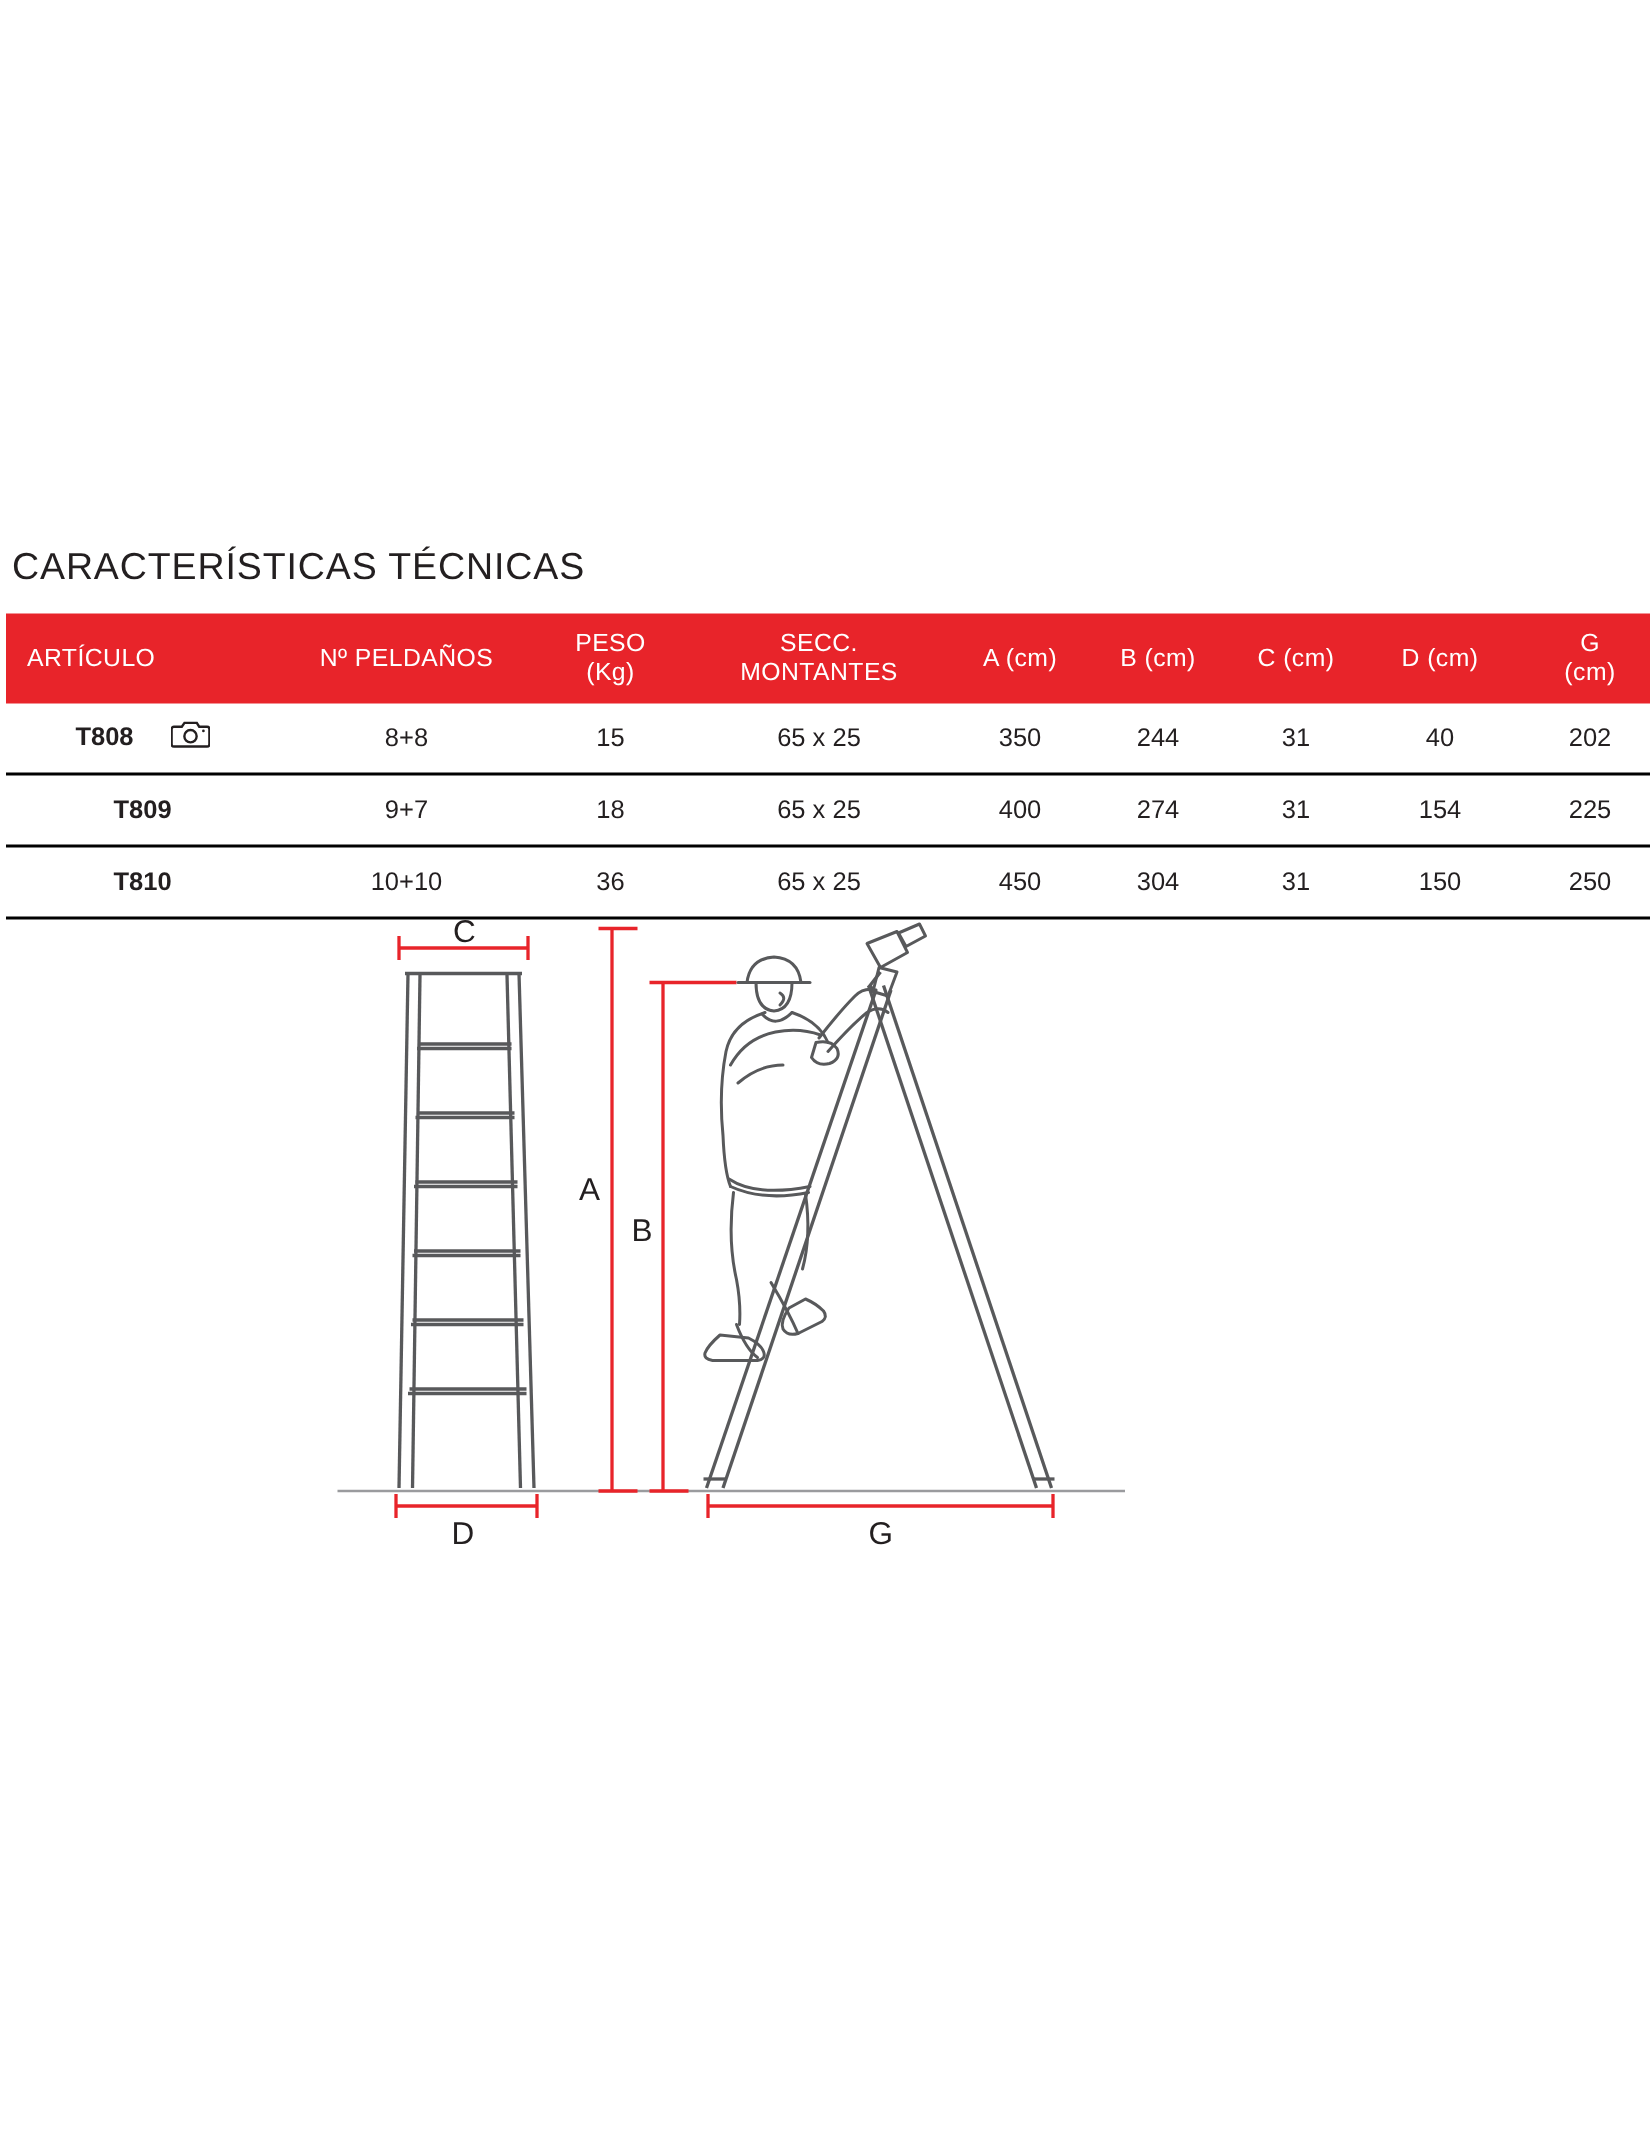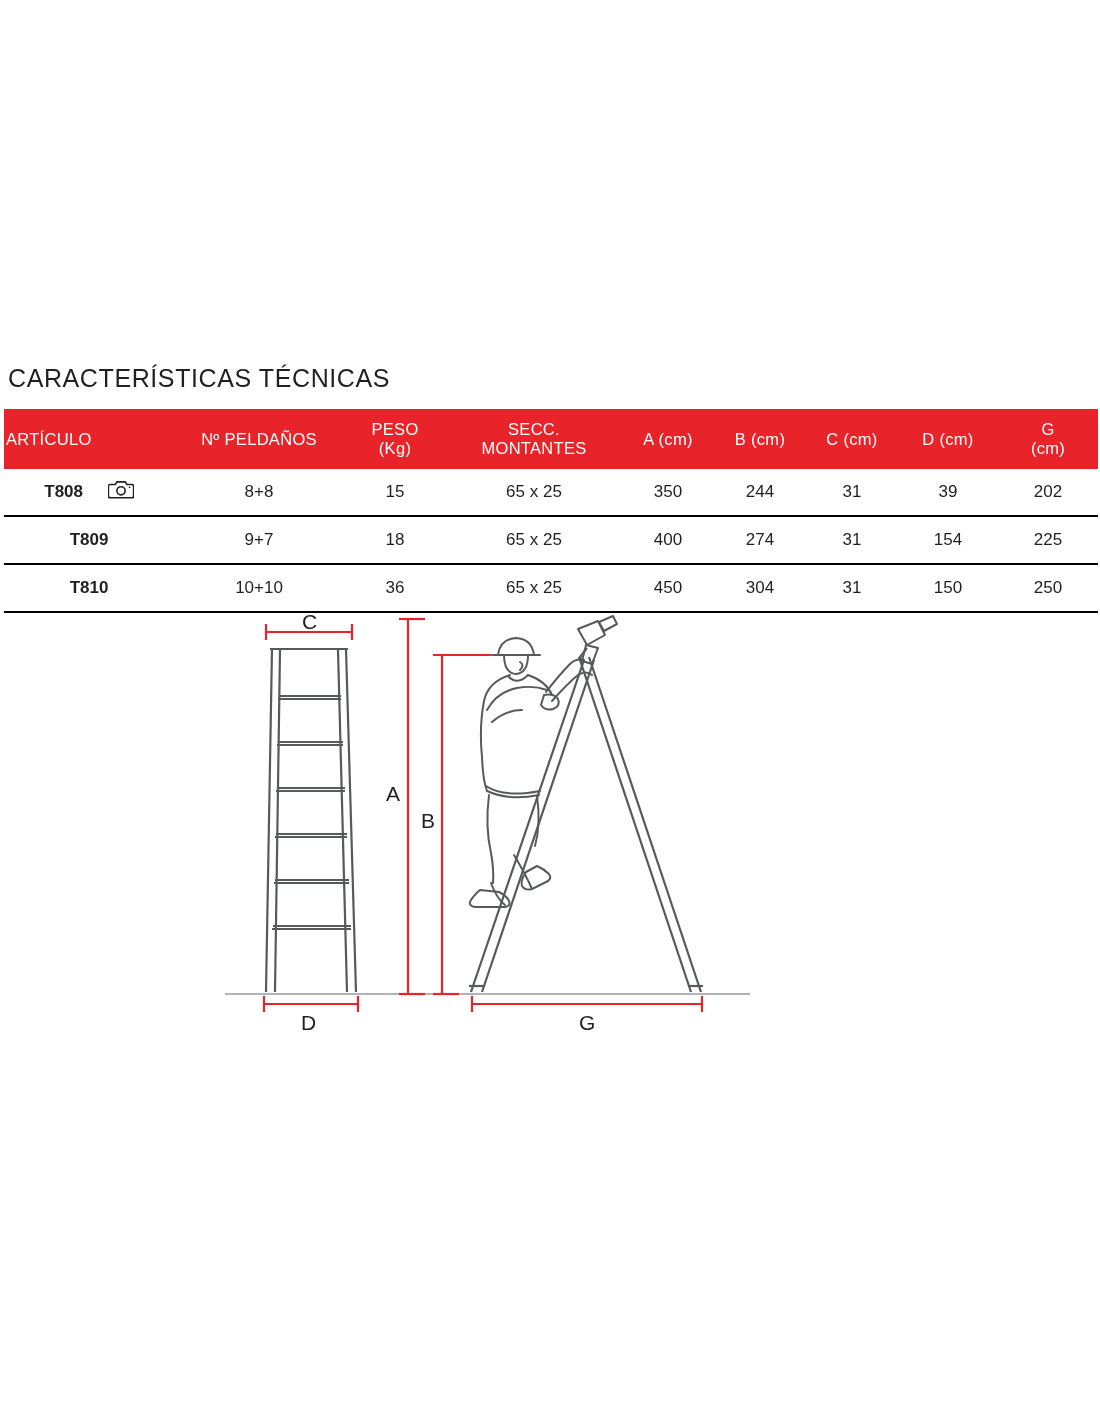--- a/index.html
+++ b/index.html
@@ -45,21 +45,21 @@
     font-size: 16.5px;
     font-weight: 400;
     letter-spacing: 0.3px;
     height: 60px;
     vertical-align: middle;
     line-height: 1.15;
     padding: 0;
   }
   table.specs thead th.th-article {
     text-align: left;
-    padding-left: 2px;
+    padding-left: 14px;
   }
   table.specs tbody td {
     height: 46px;
     font-size: 17px;
     text-align: center;
     border-bottom: 2px solid #000000;
     color: #231f20;
     padding: 0;
     vertical-align: middle;
   }
@@ -140,21 +140,21 @@
               <circle cx="21.6" cy="8.3" r="0.9" fill="#231f20"></circle>
             </svg>
           </span>
         </td>
         <td>8+8</td>
         <td>15</td>
         <td>65 x 25</td>
         <td>350</td>
         <td>244</td>
         <td>31</td>
-        <td>39</td>
+        <td>40</td>
         <td>202</td>
       </tr>
       <tr>
         <td class="art">
           <span>T809</span>
         </td>
         <td>9+7</td>
         <td>18</td>
         <td>65 x 25</td>
         <td>400</td>

